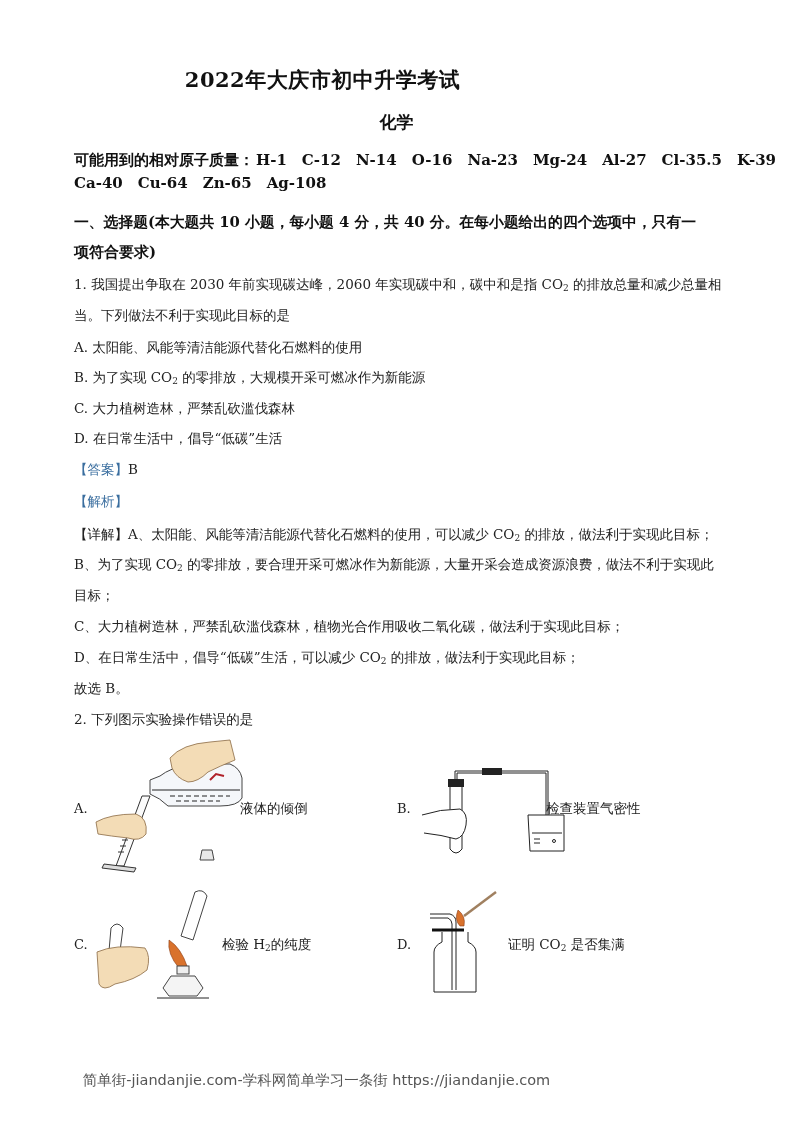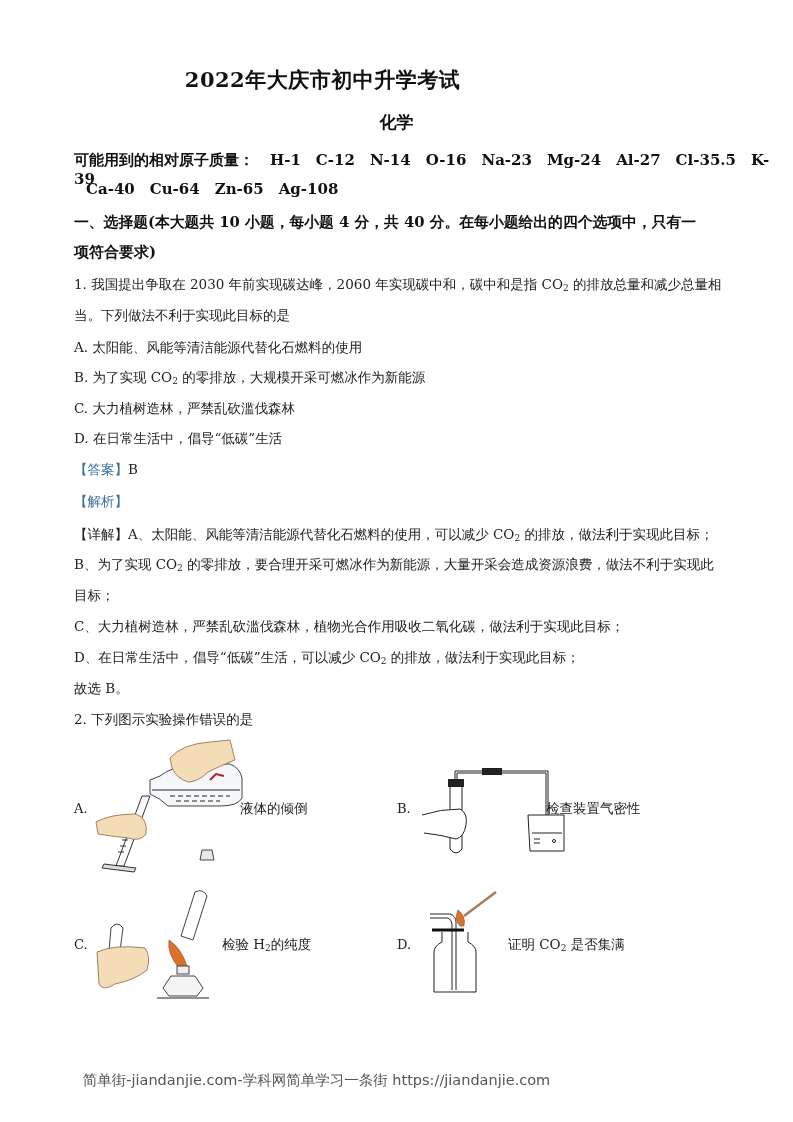--- a/index.html
+++ b/index.html
@@ -31,23 +31,23 @@
   }
   svg { position: absolute; overflow: visible; }
 </style>
 </head>
 <body>
 
 <div class="abs title">2022年大庆市初中升学考试</div>
 <div class="abs subtitle">化学</div>
 
 <div class="abs bold-line masses" style="top:151px;">
-  <span style="margin-right:16px;">可能用到的相对原子质量：</span><span>H-1</span><span>C-12</span><span>N-14</span><span>O-16</span><span>Na-23</span><span>Mg-24</span><span>Al-27</span><span>Cl-35.5</span><span>K-39</span>
+  <span style="margin-right:2px;">可能用到的相对原子质量：</span><span>H-1</span><span>C-12</span><span>N-14</span><span>O-16</span><span>Na-23</span><span>Mg-24</span><span>Al-27</span><span>Cl-35.5</span><span>K-39</span>
 </div>
-<div class="abs bold-line masses" style="top:180px;margin-left:12px;">
+<div class="abs bold-line masses" style="top:174px;">
   <span>Ca-40</span><span>Cu-64</span><span>Zn-65</span><span>Ag-108</span>
 </div>
 
 <div class="abs bold-line" style="top:213px; white-space:nowrap; font-size:14.8px;">一、选择题(本大题共 10 小题，每小题 4 分，共 40 分。在每小题给出的四个选项中，只有一</div>
 <div class="abs bold-line" style="top:243px;">项符合要求)</div>
 
 <div class="abs line" style="top:276px;">
   <span>1. 我国提出争取在 2030 年前实现碳达峰，2060 年实现碳中和，碳中和是指 CO</span><sub>2</sub><span> 的排放总量和减少总量相</span>
 </div>
 <div class="abs line" style="top:307px;">当。下列做法不利于实现此目标的是</div>

